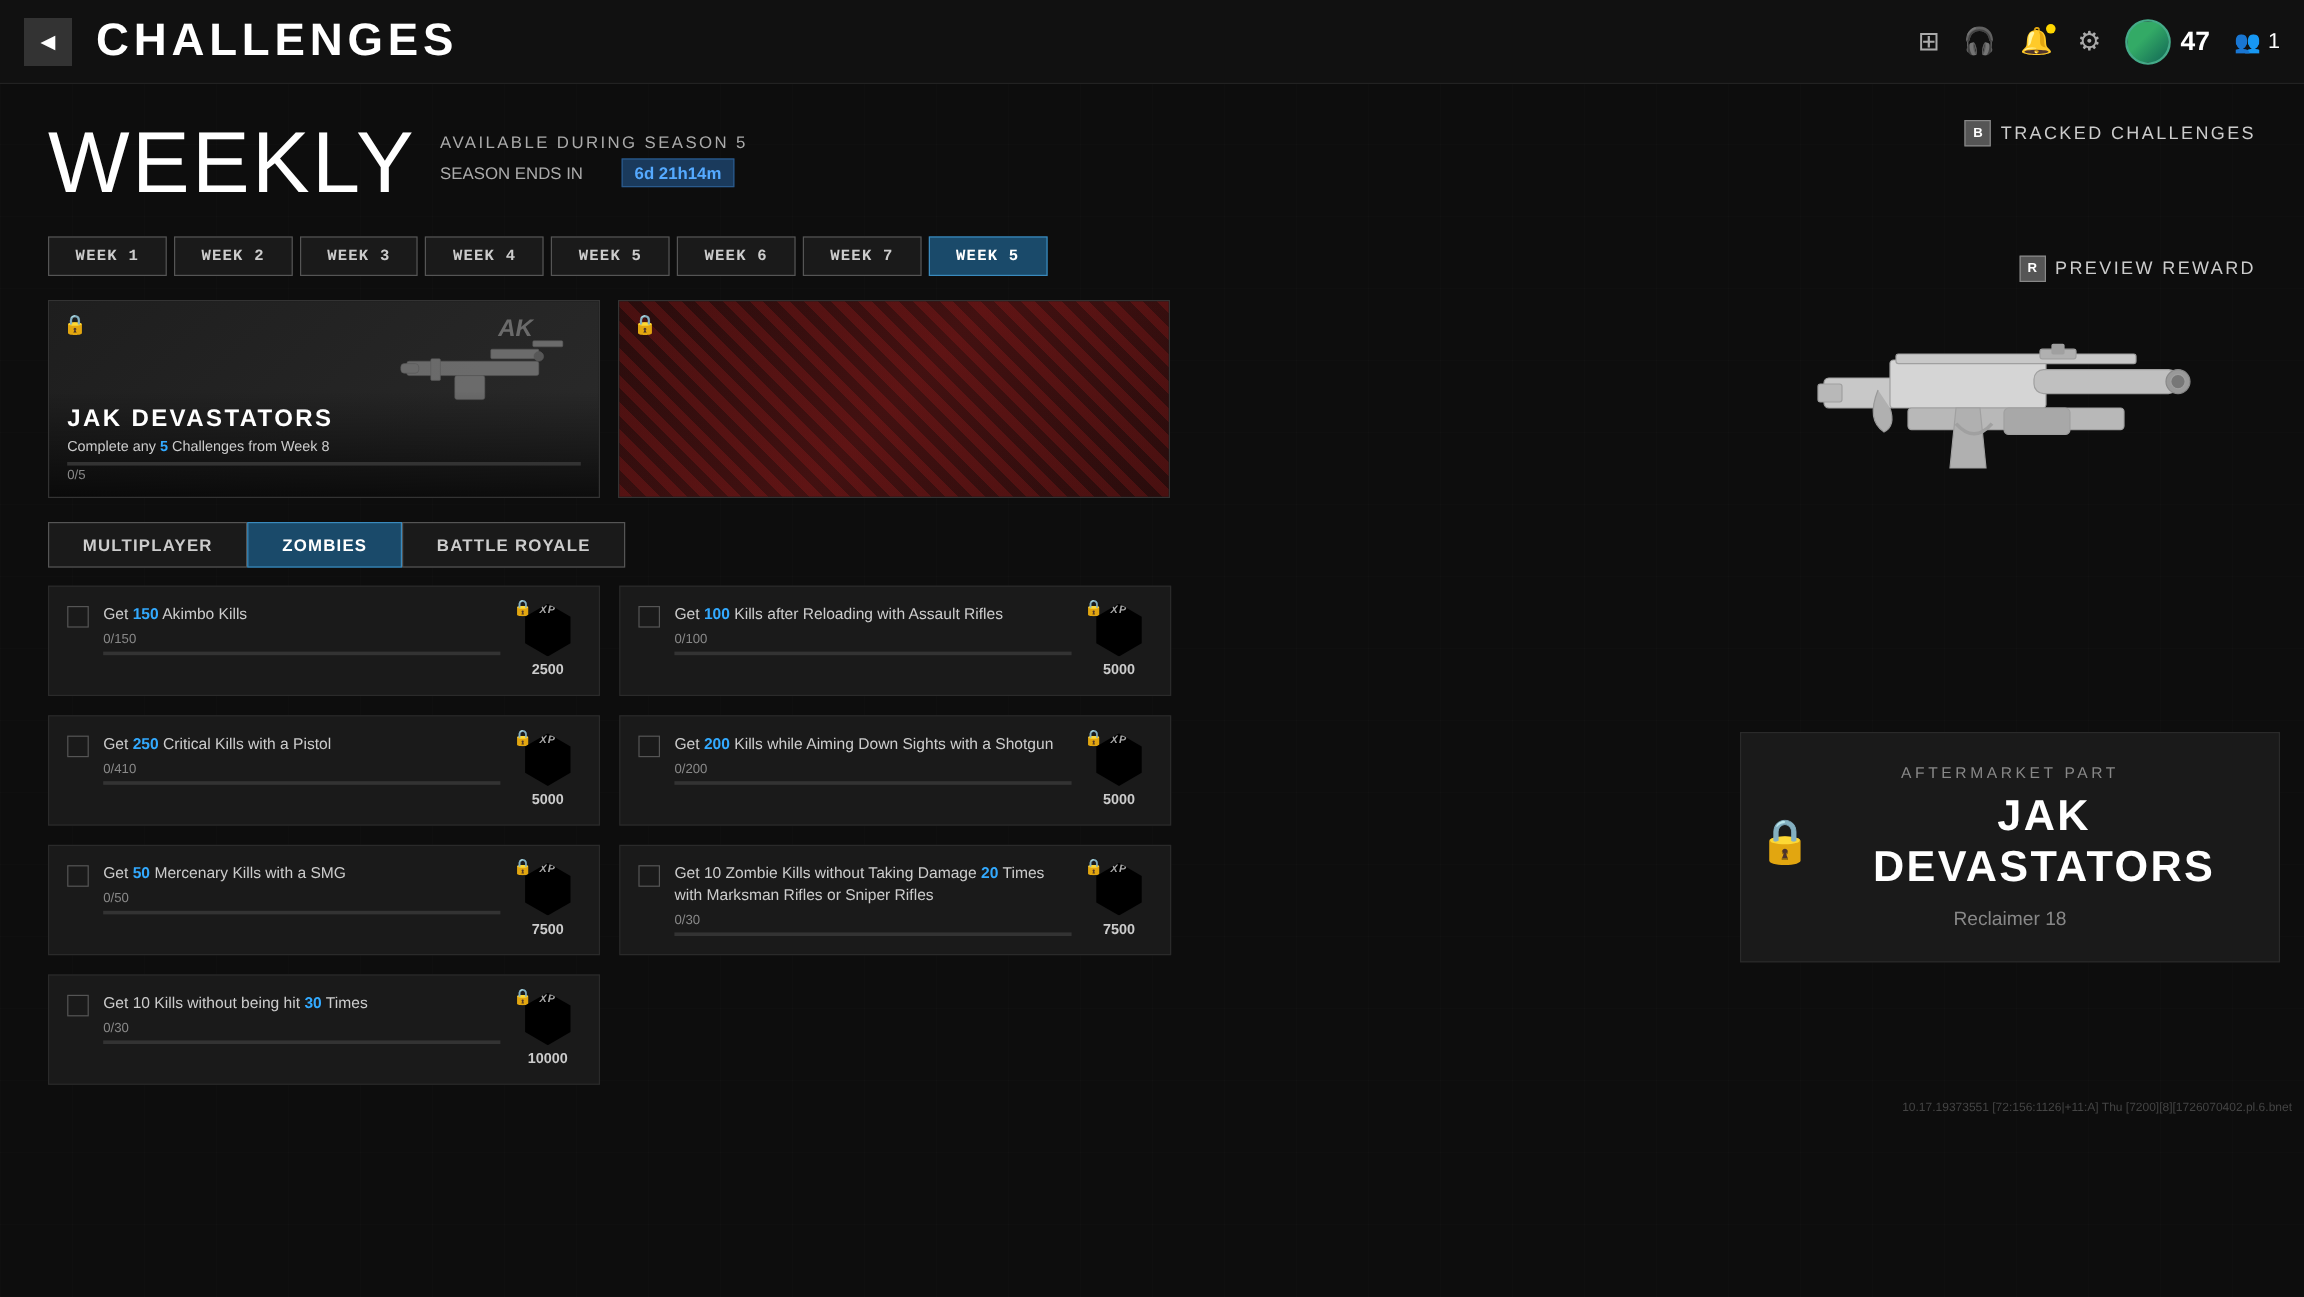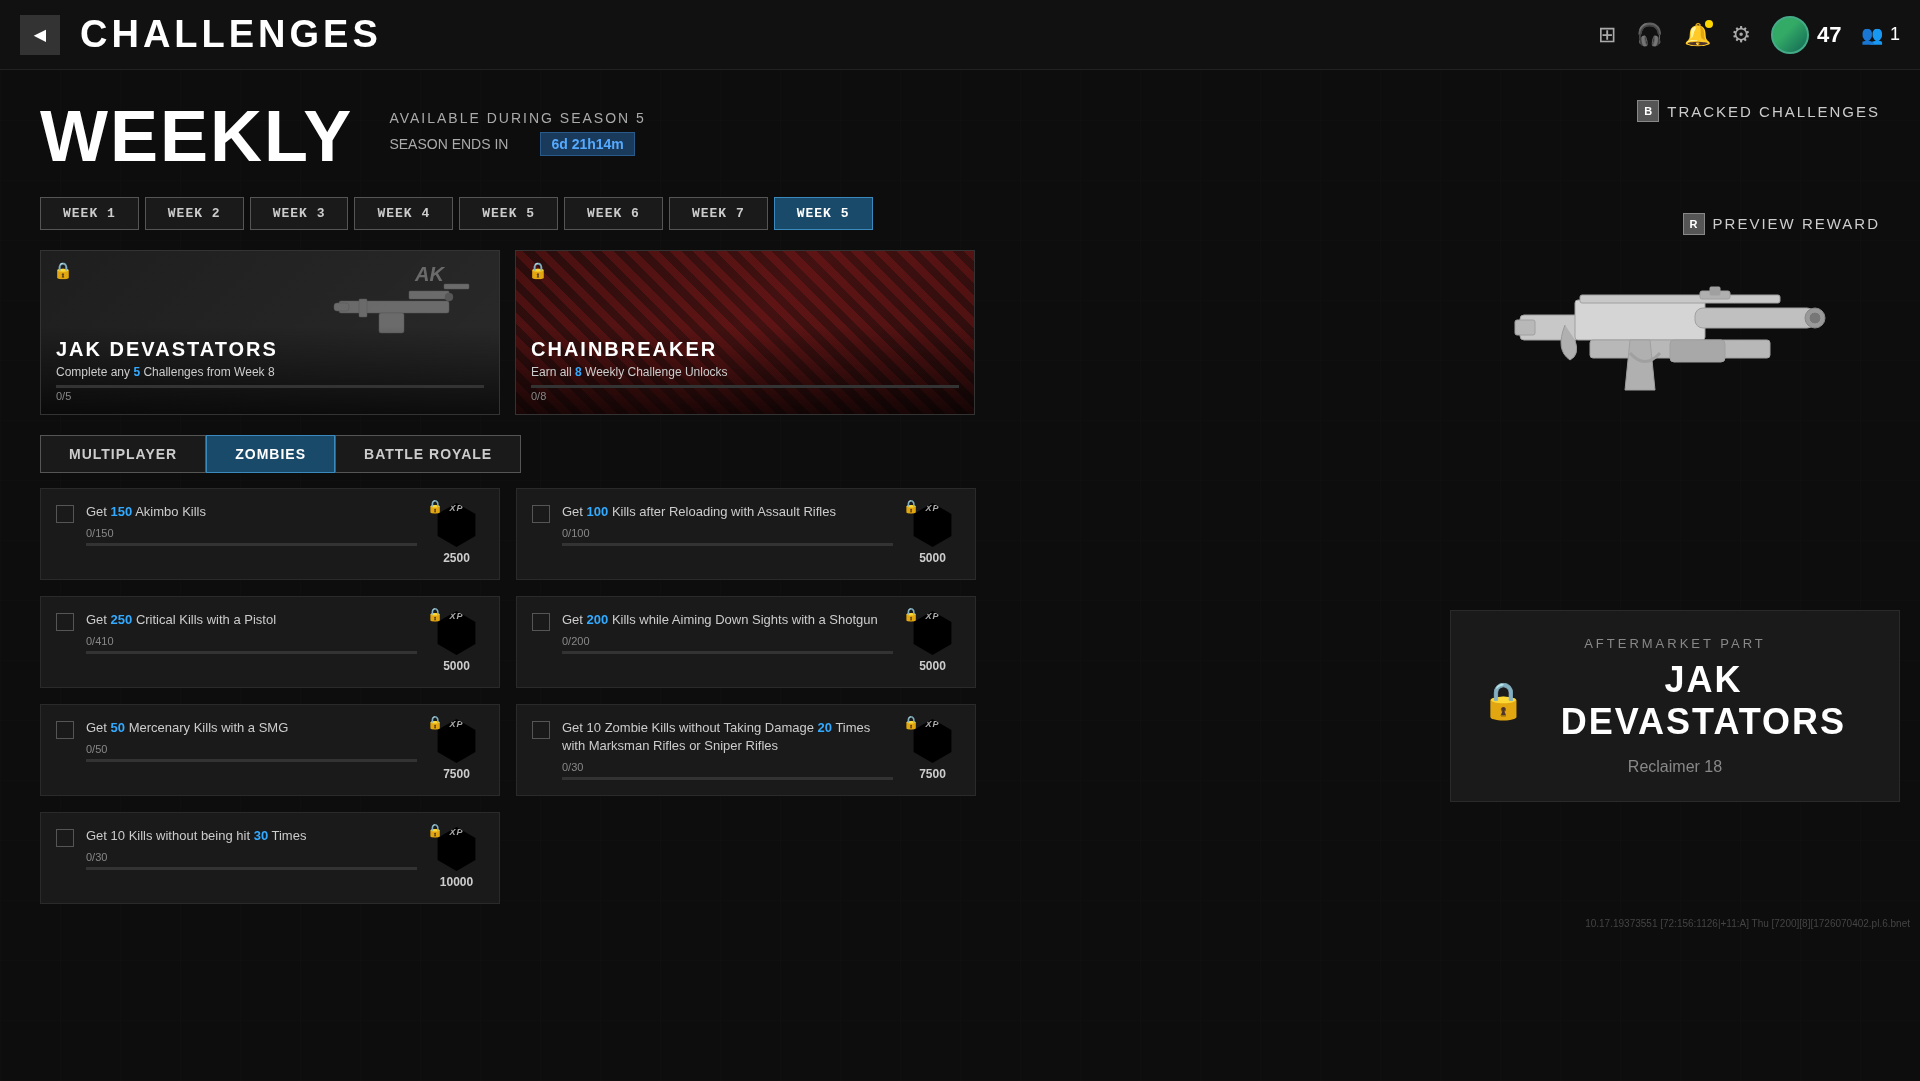--- a/index.html
+++ b/index.html
@@ -99,24 +99,24 @@
     }
 
     
     .weekly-header {
       display: flex;
       align-items: flex-start;
       margin-bottom: 25px;
     }
     .weekly-title {
       font-size: 72px;
-      font-weight: 700;
+      font-weight: 400;
       letter-spacing: 2px;
       line-height: 1;
-      margin-right: 36px;
+      margin-right: 20px;
     }
     .season-info {
       display: flex;
       flex-direction: column;
       justify-content: center;
       gap: 6px;
       padding-top: 10px;
     }
     .available-text {
       font-size: 14px;
@@ -422,21 +422,21 @@
       height: 530px;
       display: flex;
       align-items: center;
       justify-content: center;
       position: relative;
     }
     .reward-info-panel {
       background: #1a1a1a;
       border: 1px solid #2a2a2a;
       margin: 10px 20px;
-      padding: 25px 30px;
+      padding: 25px 14px;
     }
     .reward-type-label {
       font-size: 13px;
       color: #888;
       letter-spacing: 3px;
       margin-bottom: 8px;
       text-align: center;
     }
     .reward-weapon-name {
       font-size: 36px;
@@ -574,30 +574,20 @@
             <div class="progress-bar-inner" style="width:0%"></div>
           </div>
           <div class="progress-text">0/5</div>
         </div>
       </div>
 
       <div class="reward-card">
         <div class="reward-card-bg card-chain"></div>
         <div class="card-chain-overlay"></div>
         <span class="lock-icon-card">🔒</span>
-        <div class="card-content">
-          <div class="card-name">CHAINBREAKER</div>
-          <div class="card-desc">
-            Earn all <span class="highlight">8</span> Weekly Challenge Unlocks
-          </div>
-          <div class="progress-bar-outer">
-            <div class="progress-bar-inner" style="width:0%"></div>
-          </div>
-          <div class="progress-text">0/8</div>
-        </div>
       </div>
     </div>
 
     <div class="mode-tabs-row">
       <div class="mode-tab">MULTIPLAYER</div>
       <div class="mode-tab active">ZOMBIES</div>
       <div class="mode-tab">BATTLE ROYALE</div>
     </div>
 
     <div class="challenge-grid">

